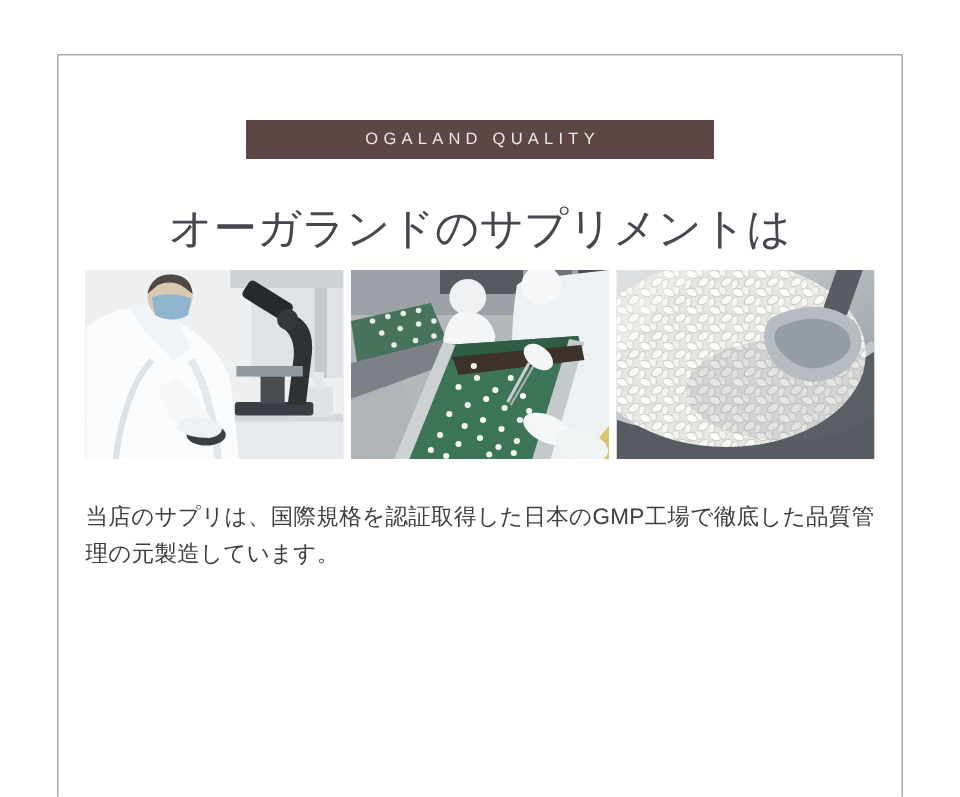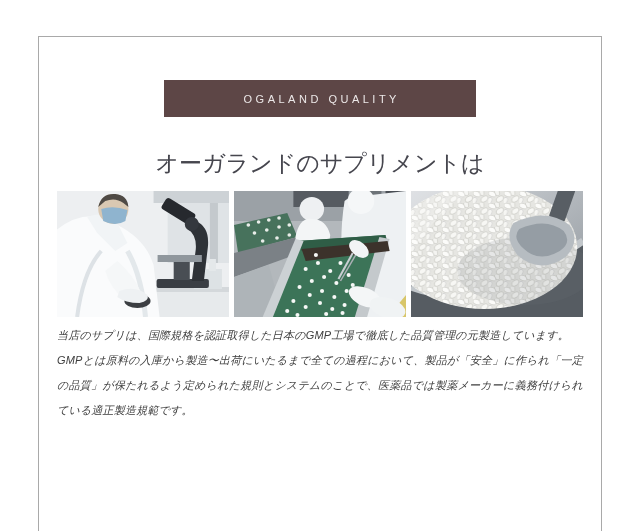--- a/index.html
+++ b/index.html
@@ -12,40 +12,40 @@
     width:640px;height:531px;overflow:hidden;position:relative;
     background:var(--page-bg);
     font-family:"Liberation Sans","DejaVu Sans",sans-serif;
   }
   .frame{
     position:absolute;left:38px;top:36px;width:564px;height:530px;
     border:1px solid var(--frame-border);border-bottom:none;
     background:#ffffff;padding:0 18px;
   }
   .banner{
-    width:312px;height:37px;margin:43px auto 0;
+    width:312px;height:26px;margin:43px auto 0;
     background:var(--banner-bg);
     display:flex;align-items:center;justify-content:center;
   }
   .banner-label{
     color:var(--banner-text);font-size:11px;letter-spacing:3.5px;
     padding-left:3.5px; 
   }
   .heading{
     margin:27px 0 0;text-align:center;font-weight:400;
     font-family:"DejaVu Serif","Liberation Serif",serif;
-    font-size:23px;line-height:39px;color:var(--heading-text);
+    font-size:29px;line-height:39px;color:var(--heading-text);
   }
   .heading span{display:block;}
   .photos{display:flex;gap:5px;margin-top:8px;height:126px;}
   .photo{flex:1;margin:0;overflow:hidden;background:#dfe2e5;}
   .photo svg{width:100%;height:100%;display:block;}
   .desc{
-    margin-top:6px;font-size:11px;line-height:25px;
-    color:var(--body-text);text-align:justify;letter-spacing:0.2px;font-style:italic;
+    margin-top:26px;font-size:15px;line-height:25px;
+    color:var(--body-text);text-align:justify;letter-spacing:0.2px;
   }
   .desc p{margin:0;}
 </style>
 </head>
 <body>
 
 <div class="frame">
 
   <div class="banner">
     <span class="banner-label">OGALAND QUALITY</span>
@@ -178,16 +178,15 @@
         <path d="M106 32 Q140 16 164 34 Q176 50 160 66 Q134 84 110 64 Q96 46 106 32 Z" fill="#b6bcc1"></path>
         <path d="M112 38 Q140 26 158 40 Q167 51 154 60 Q133 72 117 58 Q104 47 112 38 Z" fill="#959da4"></path>
         <path d="M0 0 L64 0 Q28 18 12 48 L0 56 Z" fill="#ffffff" opacity="0.22"></path>
       </svg>
     </figure>
 
   </div>
 
   <div class="desc">
     <p>当店のサプリは、国際規格を認証取得した日本のGMP工場で徹底した品質管理の元製造しています。</p>
-    <p>GMPとは原料の入庫から製造〜出荷にいたるまで全ての過程において、製品が「安全」に作られ「一定の品質」が保たれるよう定められた規則とシステムのことで、医薬品では製薬メーカーに義務付けられている適正製造規範です。</p>
   </div>
 
 </div>
 
 </body></html>

